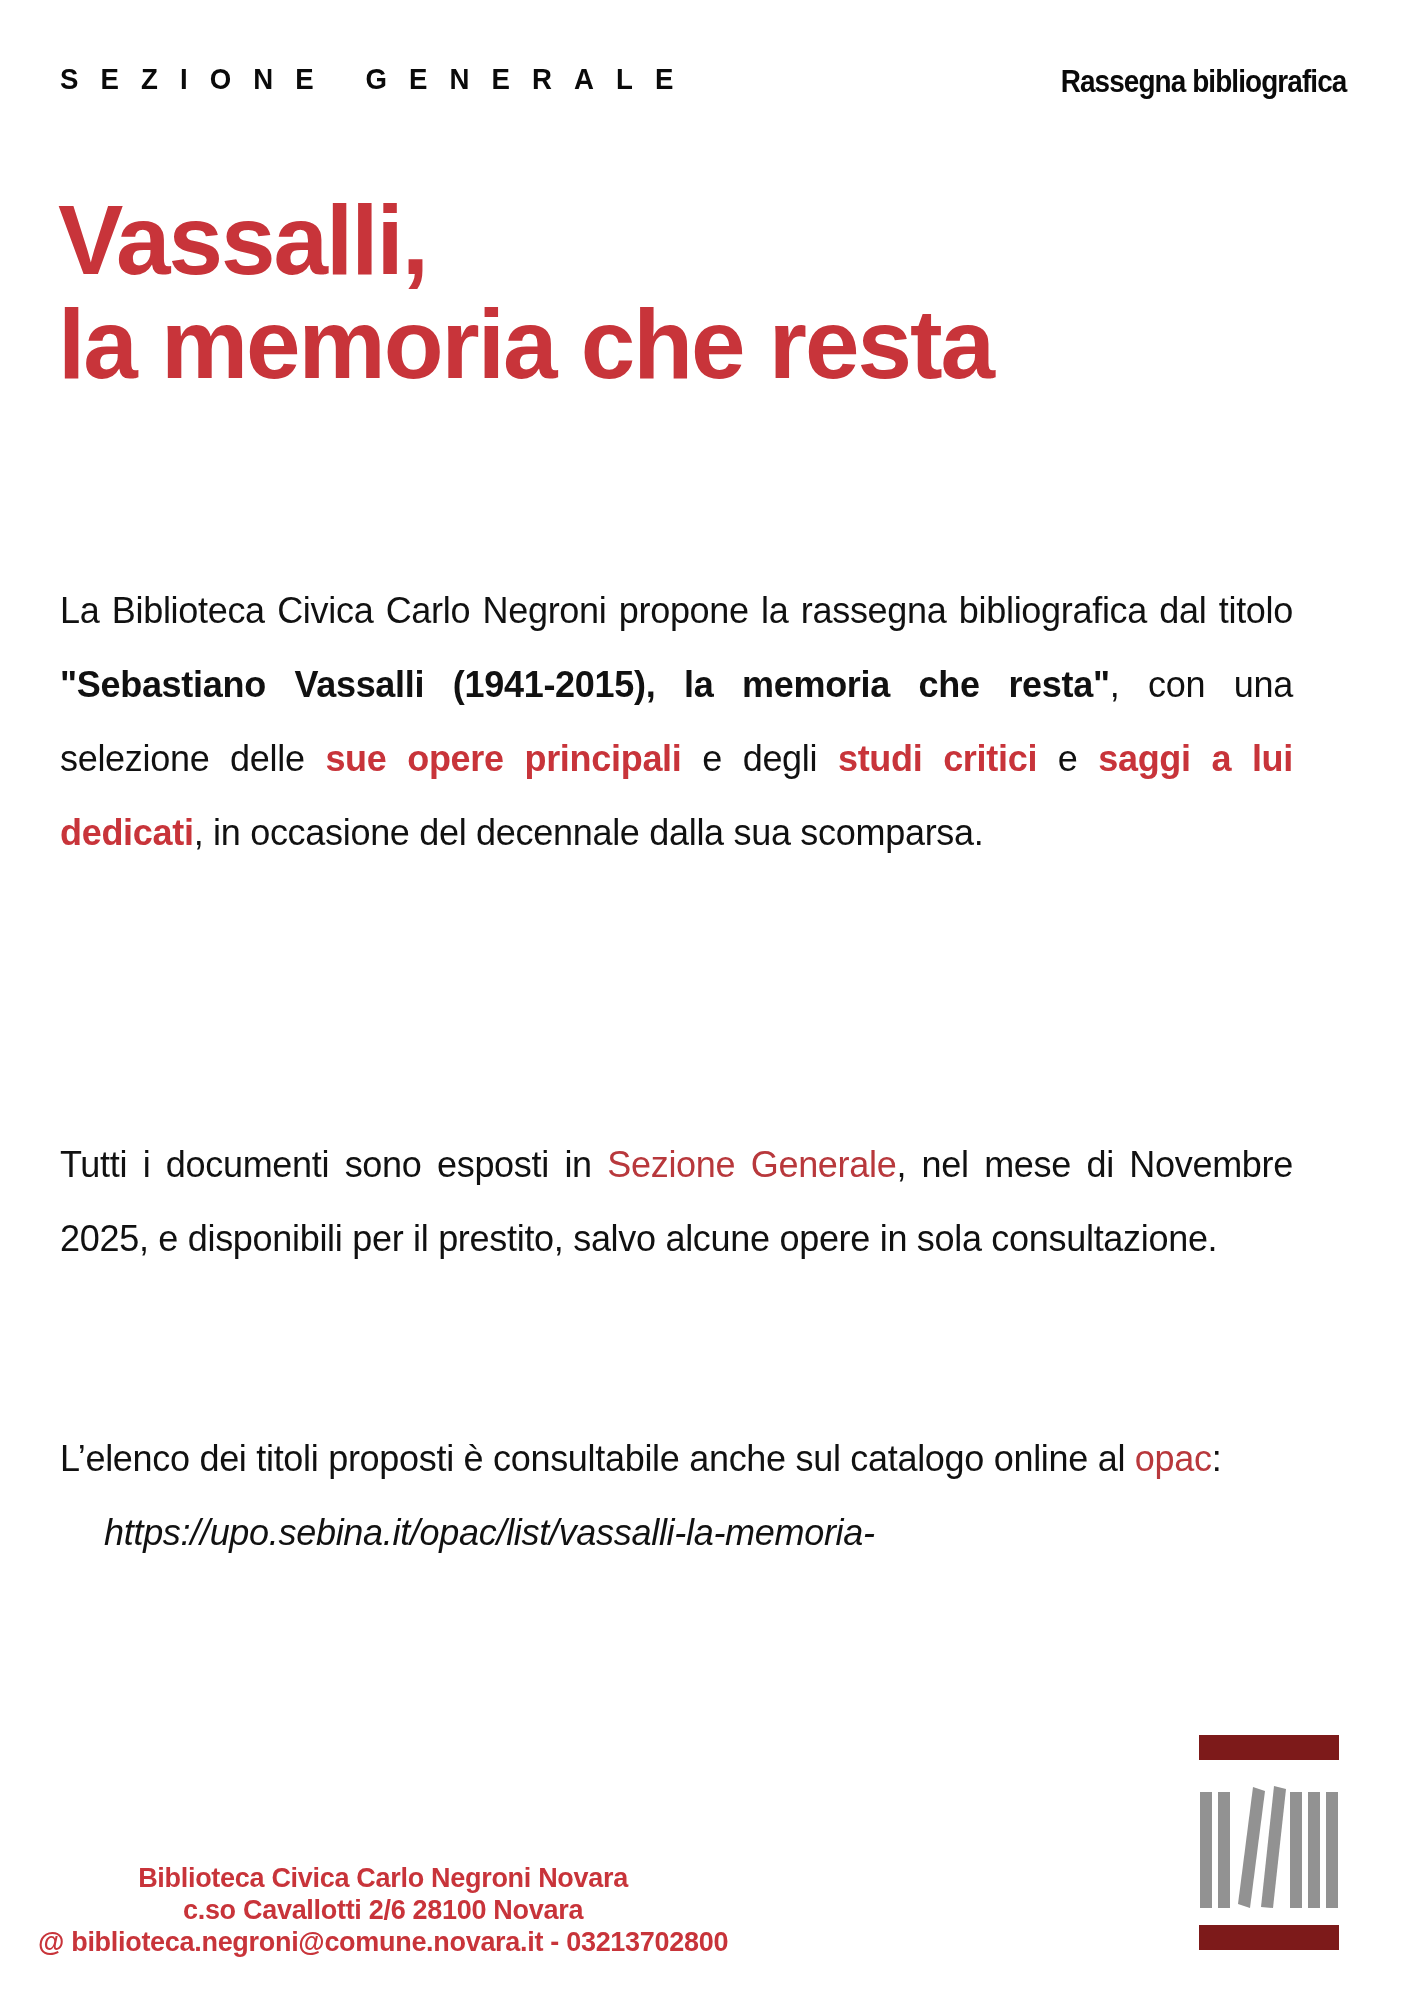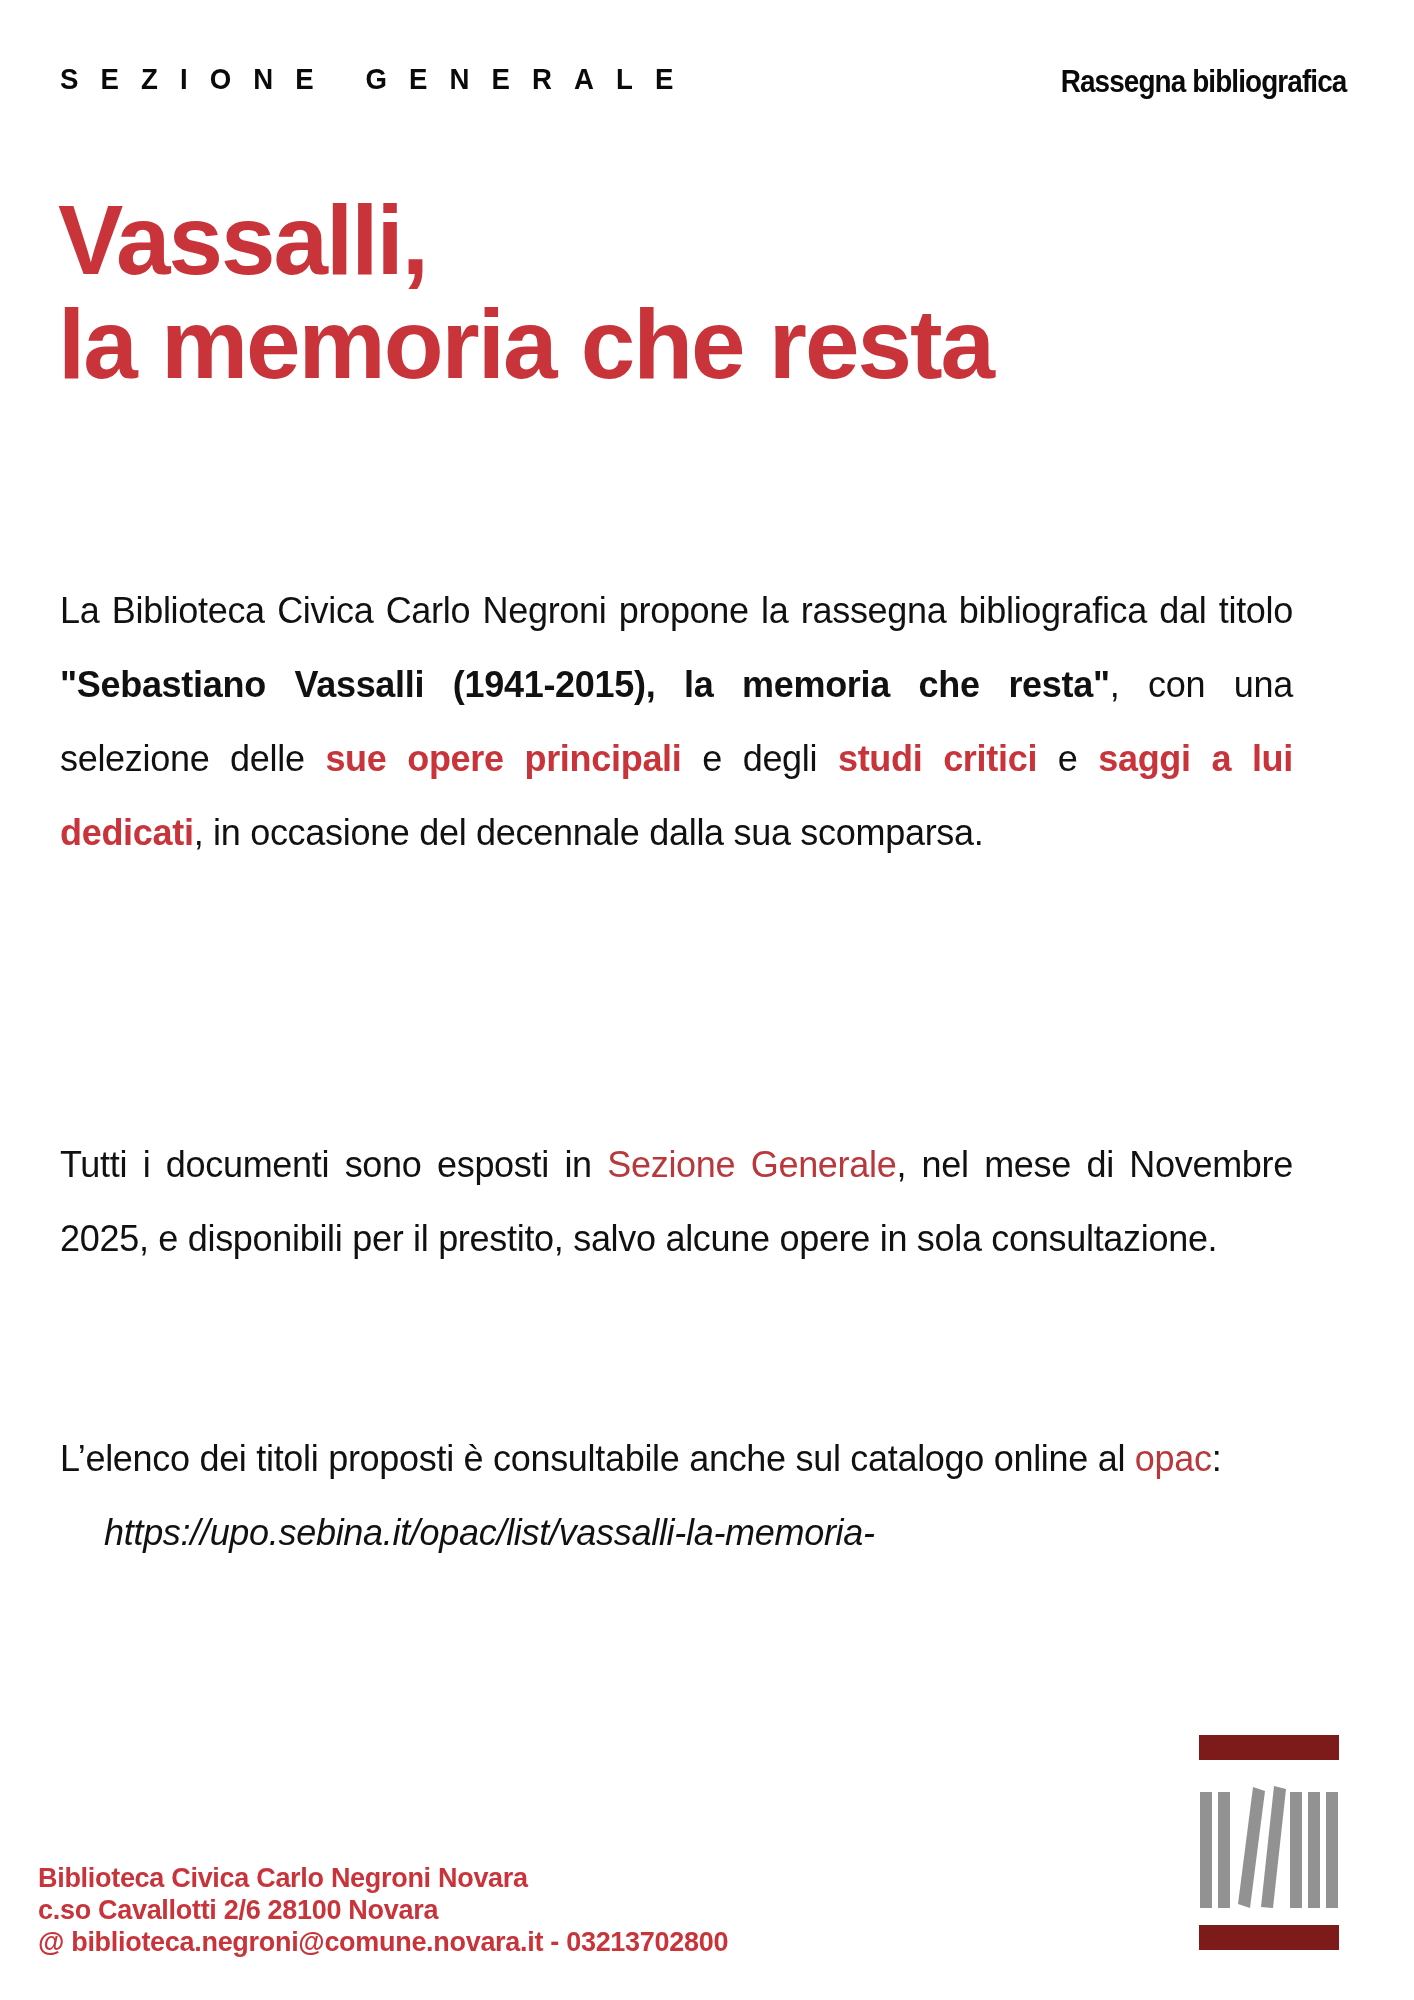--- a/index.html
+++ b/index.html
@@ -81,21 +81,21 @@
       position: absolute;
       left: 38px;
       top: 1862px;
       font-family: "Liberation Sans", sans-serif;
       font-weight: 700;
       font-size: 27px;
       line-height: 32px;
       color: #c8343a;
       letter-spacing: -0.3px;
     }
-    .footer div { white-space: nowrap; }
+    .footer div { white-space: nowrap; text-align: center; }
 
     .logo {
       position: absolute;
       left: 1199px;
       top: 1735px;
       width: 140px;
       height: 215px;
     }
   </style>
 </head>

